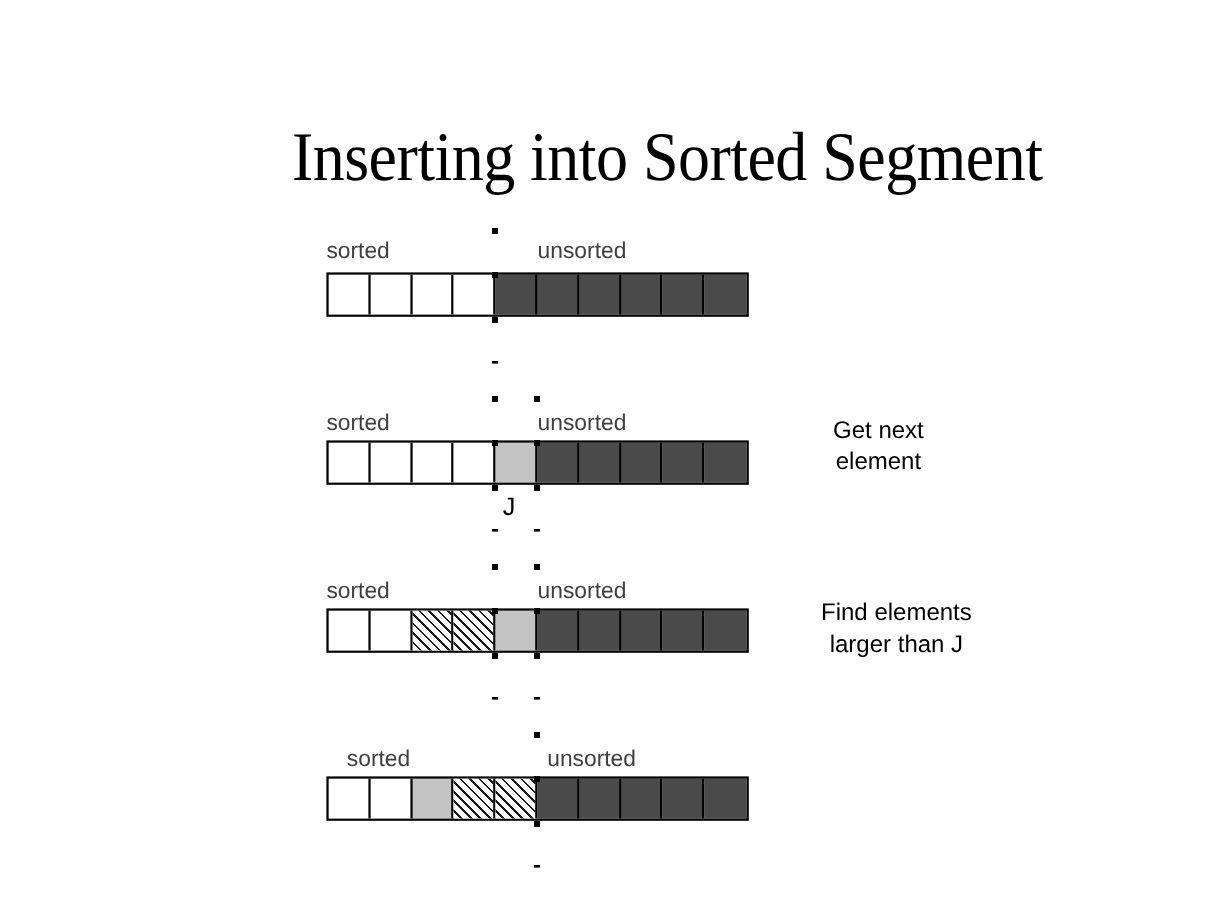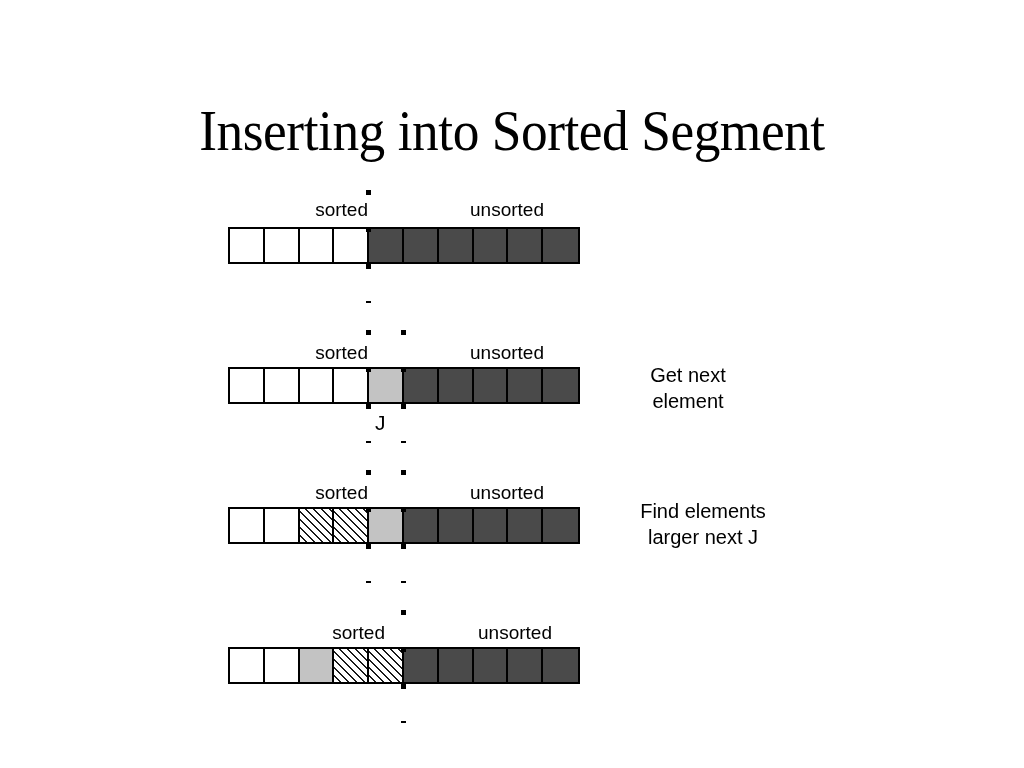--- a/index.html
+++ b/index.html
@@ -12,20 +12,21 @@
     height: 768px;
     position: relative;
     overflow: hidden;
     font-family: "Liberation Sans", sans-serif;
     color: #000000;
   }
 
   #slide {
     position: absolute;
     inset: 0;
+    margin-left: 44px;
   }
 
   
   .slide-title {
     position: absolute;
     left: 0;
     top: 98px;
     width: 1024px;
     text-align: center;
     font-family: "Liberation Serif", serif;
@@ -80,22 +81,22 @@
         #1a1a1a 5.6px);
   }
 
   
   .seg-label {
     position: absolute;
     font-family: "Liberation Sans", sans-serif;
     font-size: 19px;
     line-height: 22px;
     white-space: nowrap;
-    text-align: right;
-    color: #000000;
+    text-align: left;
+    color: #404040;
   }
 
   
   .dotline {
     position: absolute;
     width: 5px;
     background-image: repeating-linear-gradient(
         to bottom,
         #000000 0px,
         #000000 5px,
@@ -166,21 +167,21 @@
       <div class="cell dark"></div>
       <div class="cell dark"></div>
       <div class="cell dark"></div>
     </div>
 
     <div class="dotline" style="left:366px; top:330px; height:113px;"></div>
     <div class="dotline" style="left:401px; top:330px; height:113px;"></div>
 
     <div class="j-label" style="left:375px; top:411px;">J</div>
 
-    <div class="note" style="left:598px; top:362px; width:180px;">Get next
+    <div class="note" style="left:598px; top:346px; width:180px;">Get next
 element</div>
   </div>
 
   <div class="row" style="top:0;">
     <div class="seg-label" style="left:228px; top:482px; width:140px;">sorted</div>
     <div class="seg-label" style="left:404px; top:482px; width:140px;">unsorted</div>
 
     <div class="bar" style="top:507px; width:352px;">
       <div class="cell white"></div>
       <div class="cell white"></div>
@@ -191,21 +192,21 @@
       <div class="cell dark"></div>
       <div class="cell dark"></div>
       <div class="cell dark"></div>
       <div class="cell dark"></div>
     </div>
 
     <div class="dotline" style="left:366px; top:470px; height:113px;"></div>
     <div class="dotline" style="left:401px; top:470px; height:113px;"></div>
 
     <div class="note" style="left:598px; top:498px; width:210px;">Find elements
-larger next J</div>
+larger than J</div>
   </div>
 
   <div class="row" style="top:0;">
     <div class="seg-label" style="left:245px; top:622px; width:140px;">sorted</div>
     <div class="seg-label" style="left:412px; top:622px; width:140px;">unsorted</div>
 
     <div class="bar" style="top:647px; width:352px;">
       <div class="cell white"></div>
       <div class="cell white"></div>
       <div class="cell light"></div>

